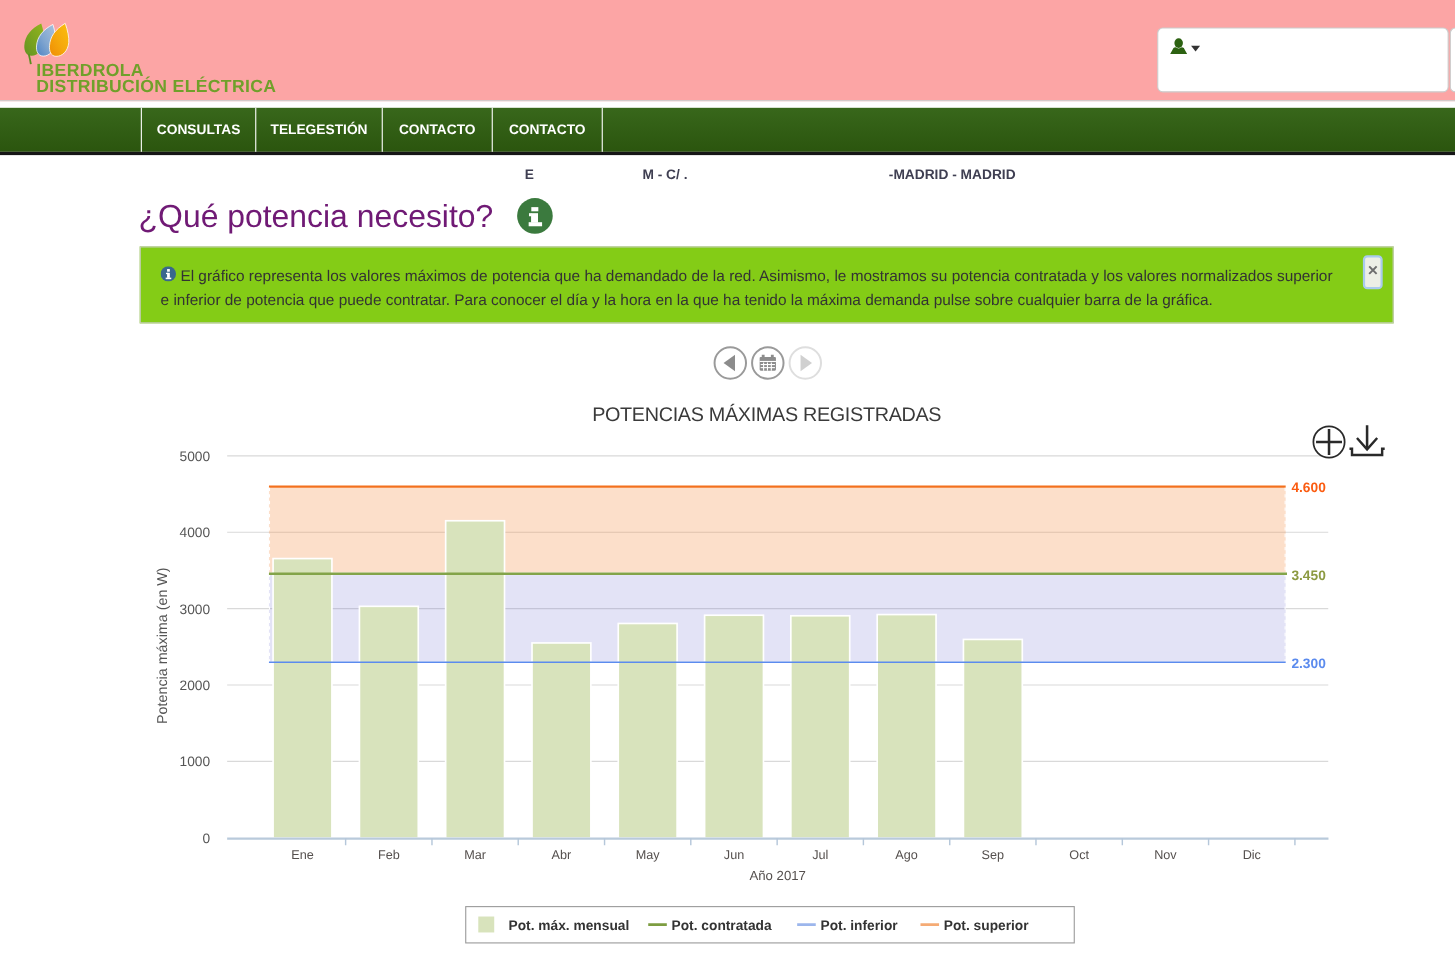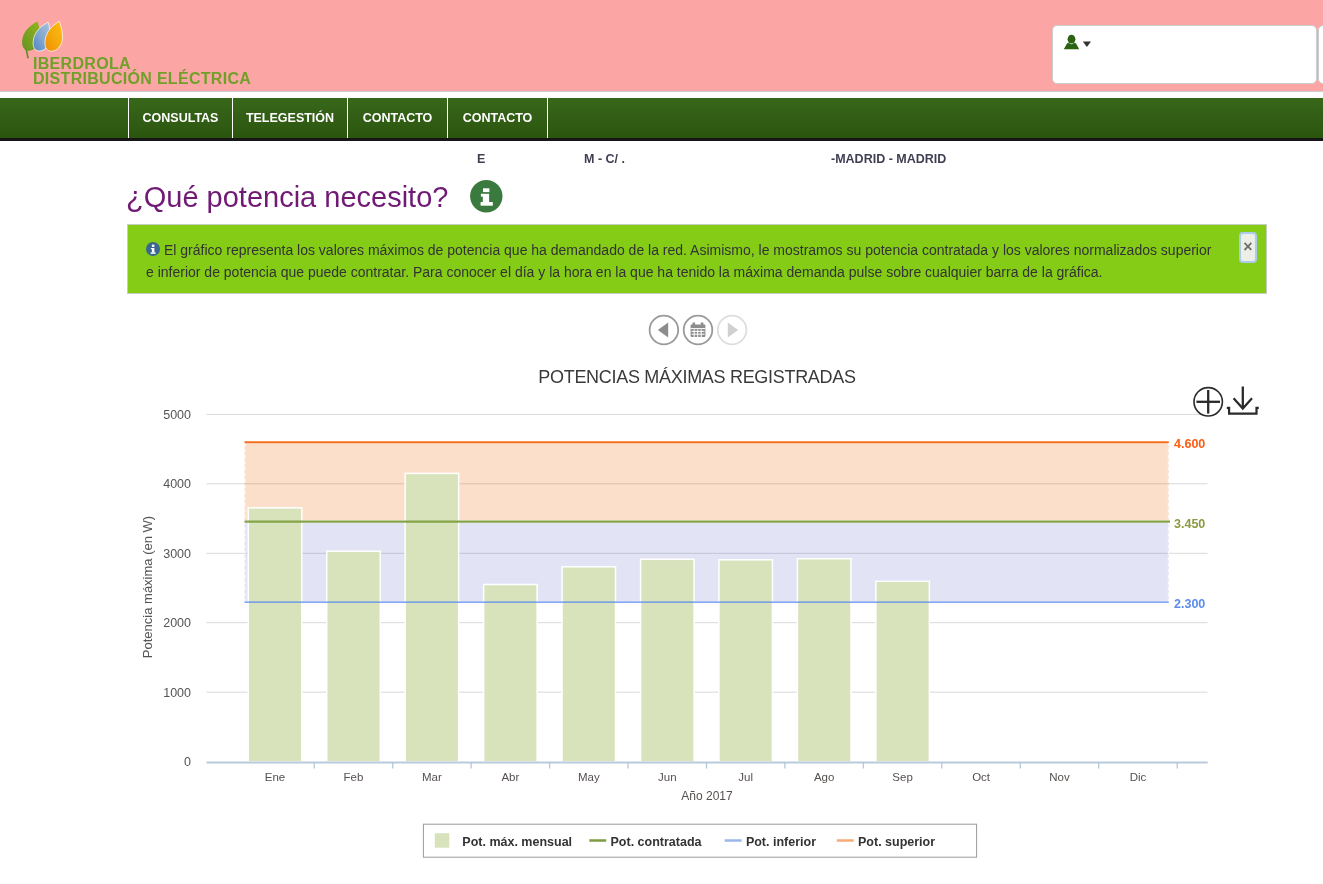--- a/index.html
+++ b/index.html
@@ -69,21 +69,21 @@
     <ul>
       <li style="width:104px">CONSULTAS</li>
       <li style="width:115px">TELEGESTIÓN</li>
       <li style="width:100px">CONTACTO</li>
       <li style="width:101px">CONTACTO</li>
     </ul>
   </div>
 
   <div class="addr" style="left:477px">E</div>
   <div class="addr" style="left:584px">M - C/ .</div>
-  <div class="addr" style="left:831px">-MADRID - MADRID</div>
+  <div class="addr" style="left:808px">-MADRID - MADRID</div>
 
   <div id="title">¿Qué potencia necesito?</div>
   <svg class="abs" style="left:470px;top:180px" width="33" height="33" viewBox="0 0 33 33">
     <circle cx="16.3" cy="16.3" r="16.2" fill="#3b7a3e"></circle>
     <rect x="13" y="8.3" width="6.4" height="3.8" fill="#fff"></rect>
     <rect x="12.8" y="13.8" width="6.3" height="8.6" fill="#fff"></rect>
     <rect x="10.9" y="13.8" width="2.4" height="2.8" fill="#fff"></rect>
     <rect x="10.6" y="22" width="12.2" height="3.7" fill="#fff"></rect>
   </svg>
 

